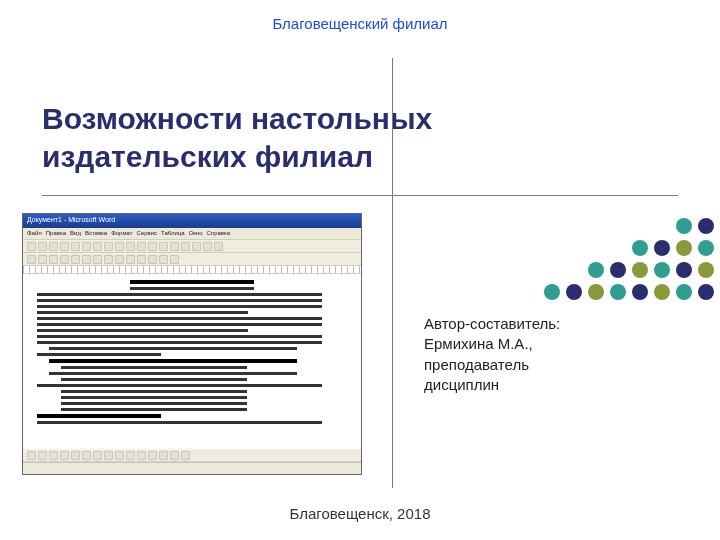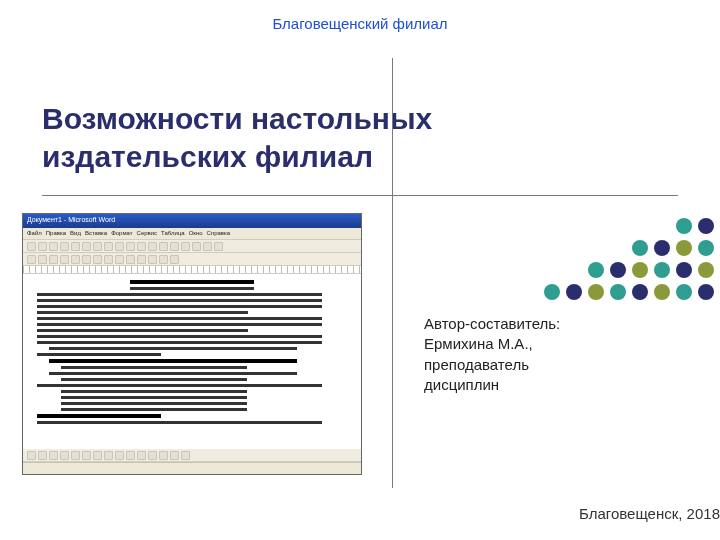--- a/index.html
+++ b/index.html
@@ -141,21 +141,21 @@
     gap: 4px 4px;
   }
   .dot {
     width: 16px; height: 16px;
     border-radius: 50%;
   }
   .footer {
     position: absolute;
     bottom: 18px;
     left: 0; right: 0;
-    text-align: right;
+    text-align: center;
     font-size: 15px;
     color: #333;
   }
 </style>
 </head>
 <body>
 
 <div class="header">
   <div>Благовещенский филиал</div>
 </div>

